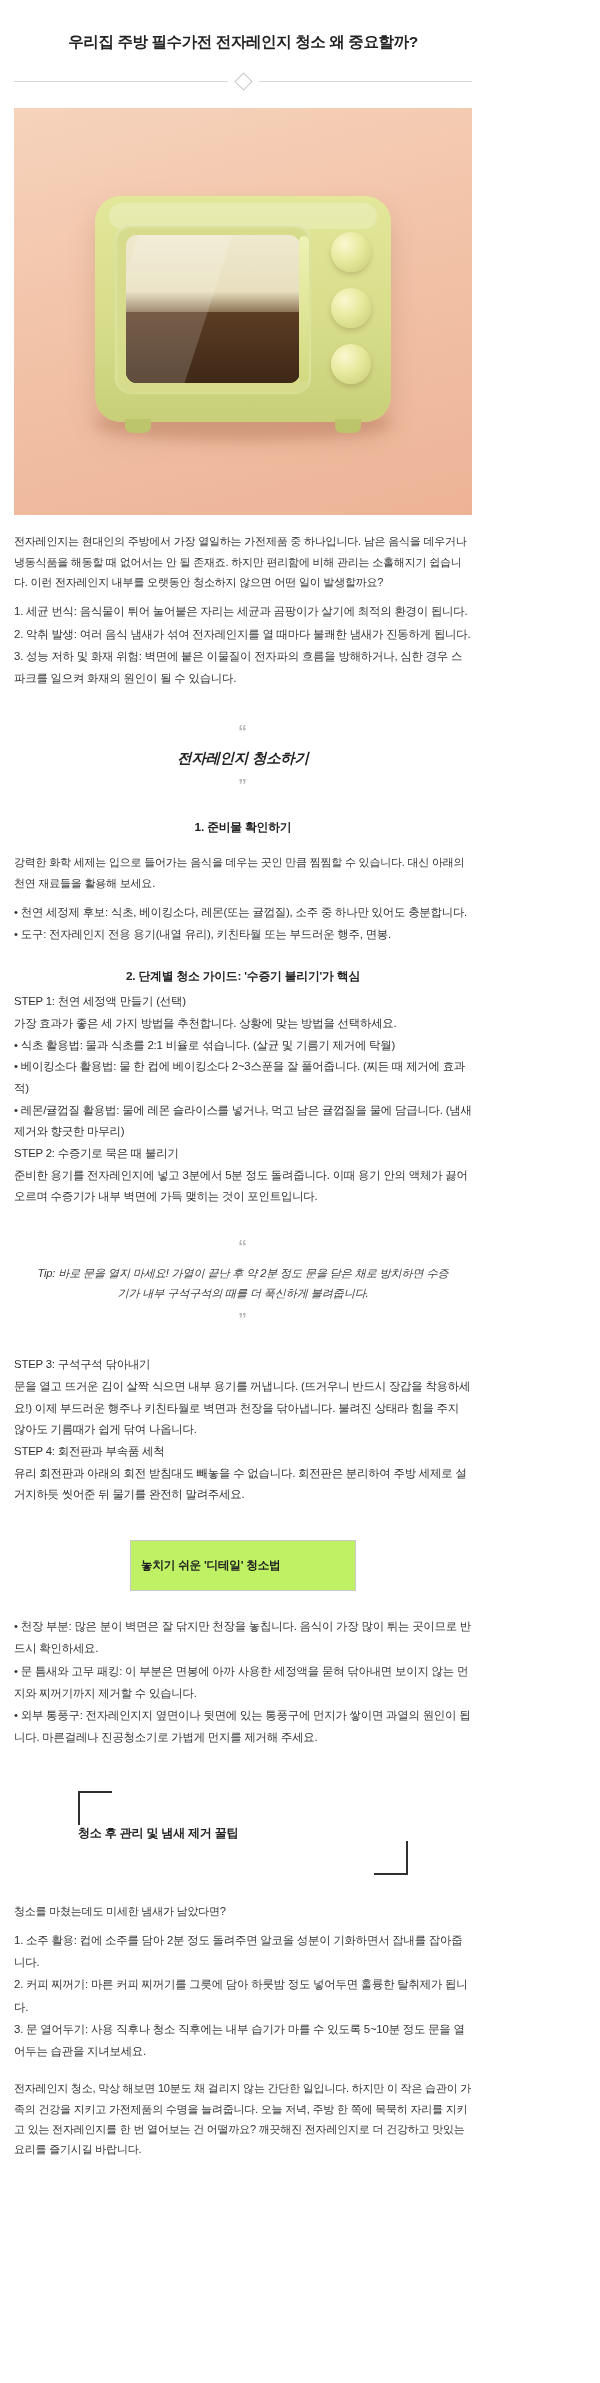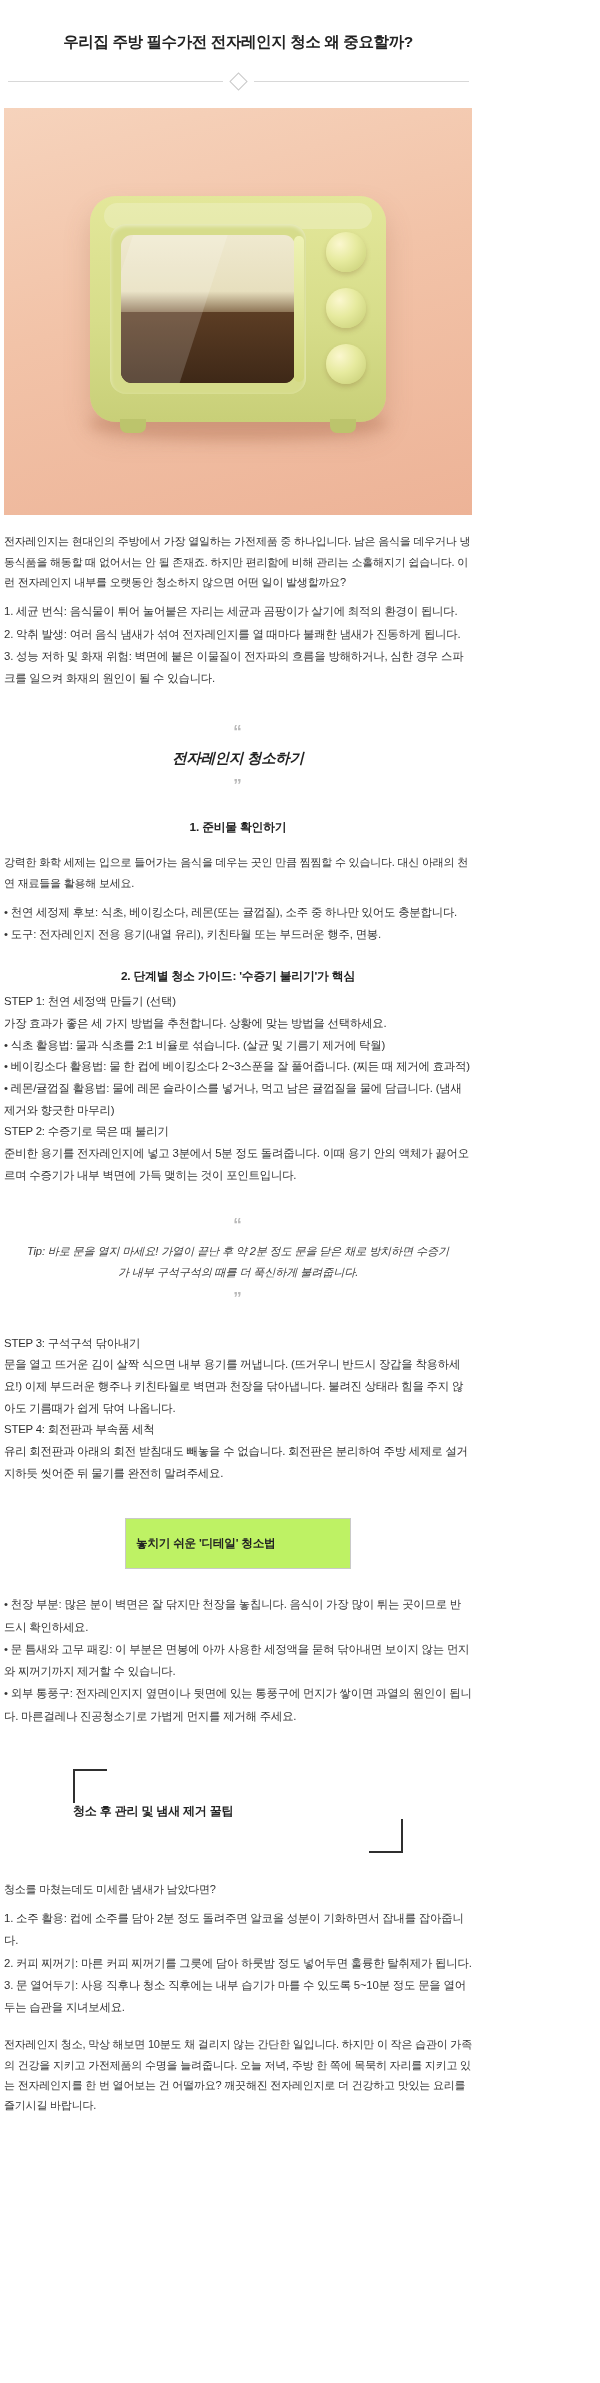--- a/index.html
+++ b/index.html
@@ -8,21 +8,21 @@
     background: #ffffff;
   }
   body {
     width: 600px;
     font-family: "Liberation Sans", sans-serif;
     color: #2f2f2f;
     -webkit-font-smoothing: antialiased;
   }
   .page {
     width: 488px;
-    padding: 26px 16px 40px 4px;
+    padding: 26px 16px 40px 14px;
   }
 
   
   .doc-title {
     font-size: 15.5px;
     font-weight: bold;
     text-align: center;
     letter-spacing: -0.4px;
     color: #222;
     margin: 4px 0 0 0;

